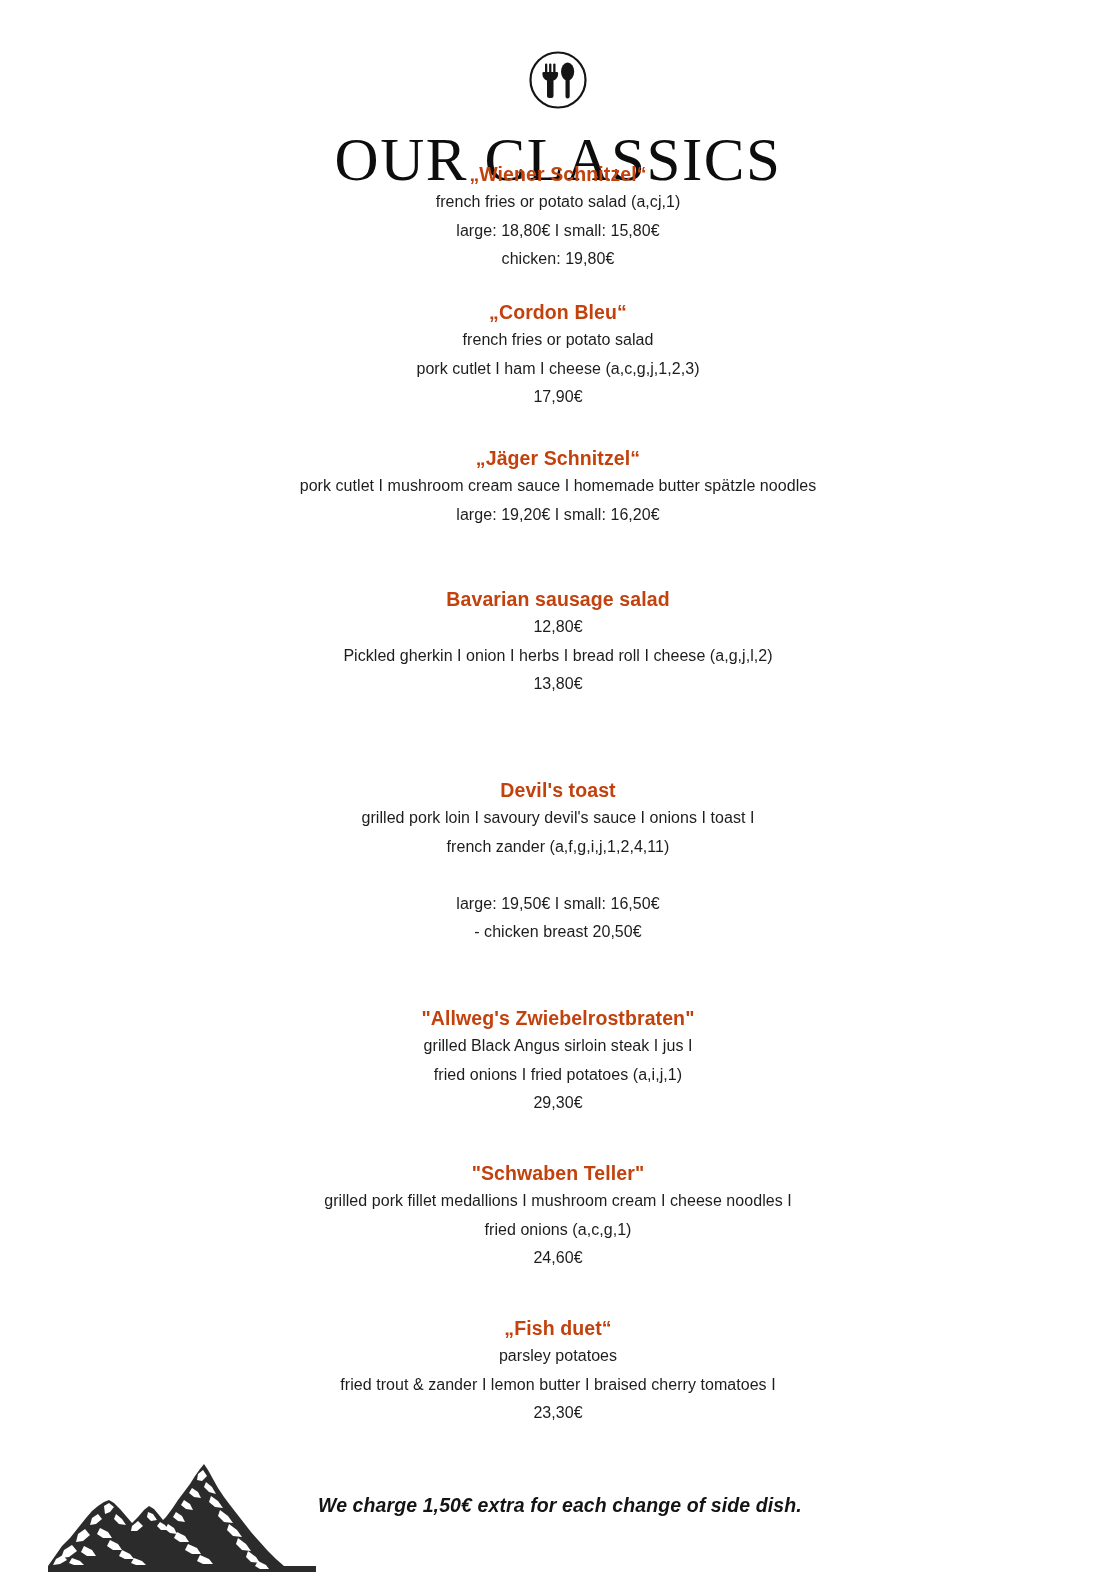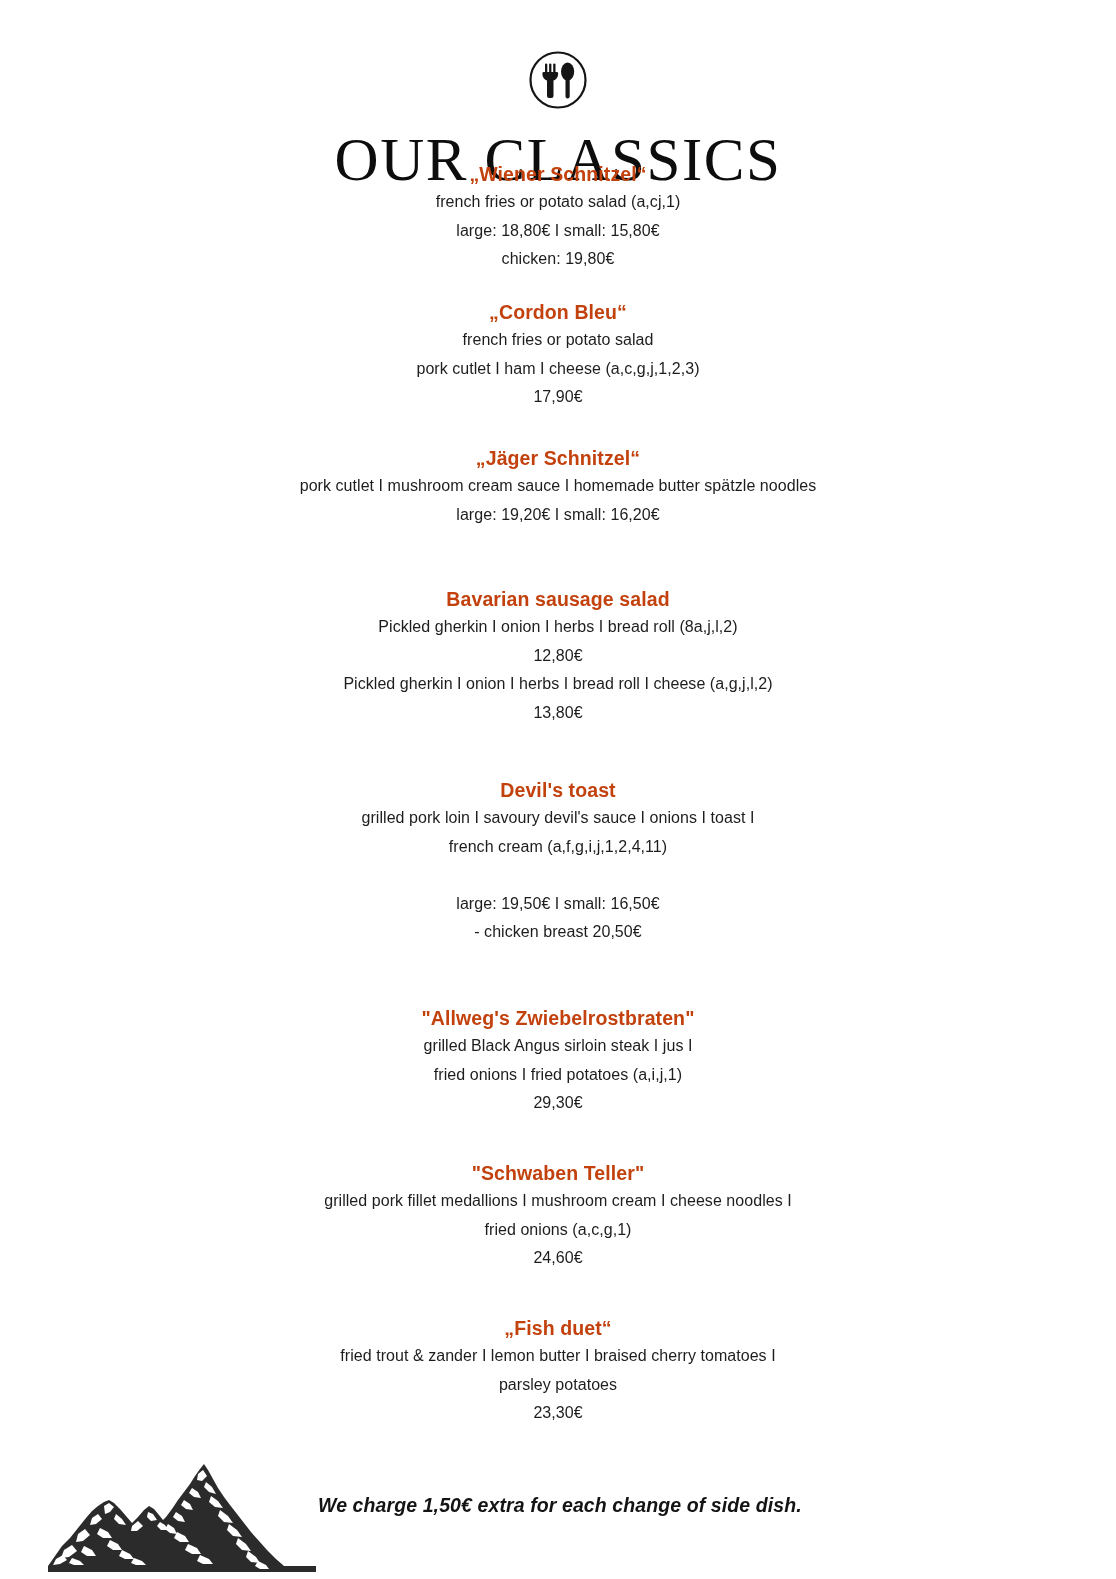--- a/index.html
+++ b/index.html
@@ -132,49 +132,48 @@
       <div class="item-line">pork cutlet I ham I cheese (a,c,g,j,1,2,3)</div>
       <div class="item-line">17,90€</div>
     </div>
     <div class="item" style="position: absolute; left: 0px; width: 100%; top: 444px;">
       <div class="item-name">„Jäger Schnitzel“</div>
       <div class="item-line">pork cutlet I mushroom cream sauce I homemade butter spätzle noodles</div>
       <div class="item-line">large: 19,20€  I  small: 16,20€</div>
     </div>
     <div class="item" style="position: absolute; left: 0px; width: 100%; top: 585px;">
       <div class="item-name">Bavarian sausage salad</div>
-      <div class="item-line">Pickled gherkin I onion I herbs I bread roll (8a,j,l,2)</div>
       <div class="item-line">12,80€</div>
       <div class="item-line">Pickled gherkin I onion I herbs I bread roll I cheese (a,g,j,l,2)</div>
       <div class="item-line">13,80€</div>
     </div>
     <div class="item" style="position: absolute; left: 0px; width: 100%; top: 776px;">
       <div class="item-name">Devil's toast</div>
       <div class="item-line">grilled pork loin I savoury devil's sauce I onions I toast I</div>
-      <div class="item-line">french cream (a,f,g,i,j,1,2,4,11)</div>
+      <div class="item-line">french zander (a,f,g,i,j,1,2,4,11)</div>
       <div class="spacer-line"></div>
       <div class="item-line">large: 19,50€ I small: 16,50€</div>
       <div class="item-line">- chicken breast 20,50€</div>
     </div>
     <div class="item" style="position: absolute; left: 0px; width: 100%; top: 1004px;">
       <div class="item-name">"Allweg's Zwiebelrostbraten"</div>
       <div class="item-line">grilled Black Angus sirloin steak I jus I</div>
       <div class="item-line">fried onions I fried potatoes (a,i,j,1)</div>
       <div class="item-line">29,30€</div>
     </div>
     <div class="item" style="position: absolute; left: 0px; width: 100%; top: 1159px;">
       <div class="item-name">"Schwaben Teller"</div>
       <div class="item-line">grilled pork fillet medallions I mushroom cream I cheese noodles I</div>
       <div class="item-line">fried onions (a,c,g,1)</div>
       <div class="item-line">24,60€</div>
     </div>
     <div class="item" style="position: absolute; left: 0px; width: 100%; top: 1314px;">
       <div class="item-name">„Fish duet“</div>
+      <div class="item-line">parsley potatoes</div>
       <div class="item-line">fried trout &amp; zander I lemon butter I braised cherry tomatoes I</div>
-      <div class="item-line">parsley potatoes</div>
       <div class="item-line">23,30€</div>
     </div>
   </div>
 
 <div class="footer">
   <svg class="mountain" viewBox="0 0 268 115" xmlns="http://www.w3.org/2000/svg">
     <g fill="#2b2b2b">
 
       <path d="M0 104 L14 84 L22 76 L30 66 L38 56 L44 49 L50 44 L56 40 L61 38
                L66 41 L72 47 L78 54 L84 61 L90 55 L96 48 L101 44 L106 47 L111 53

